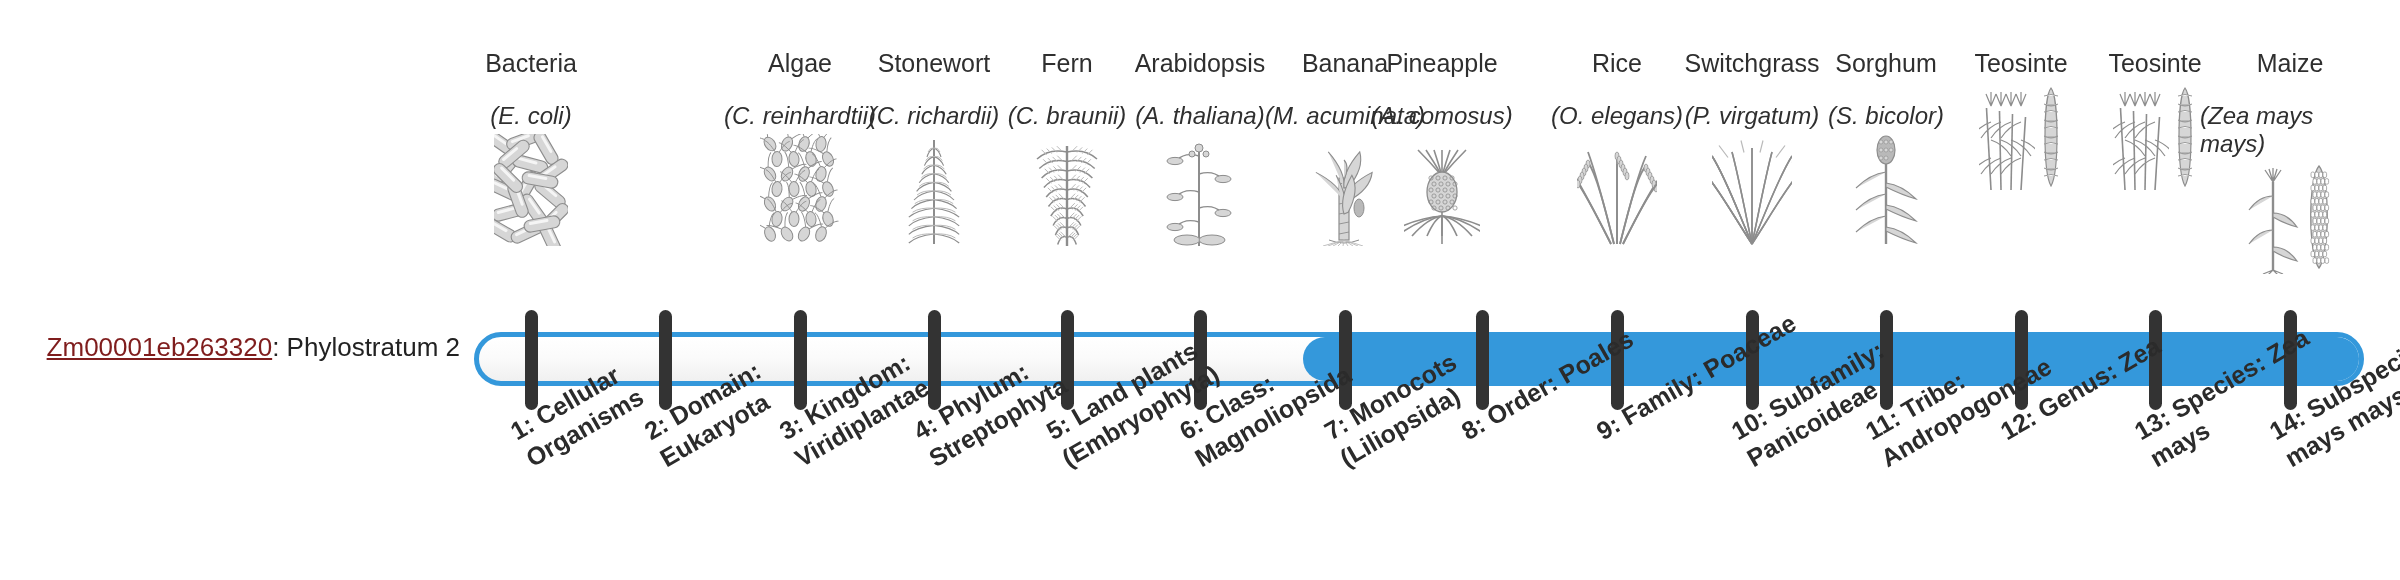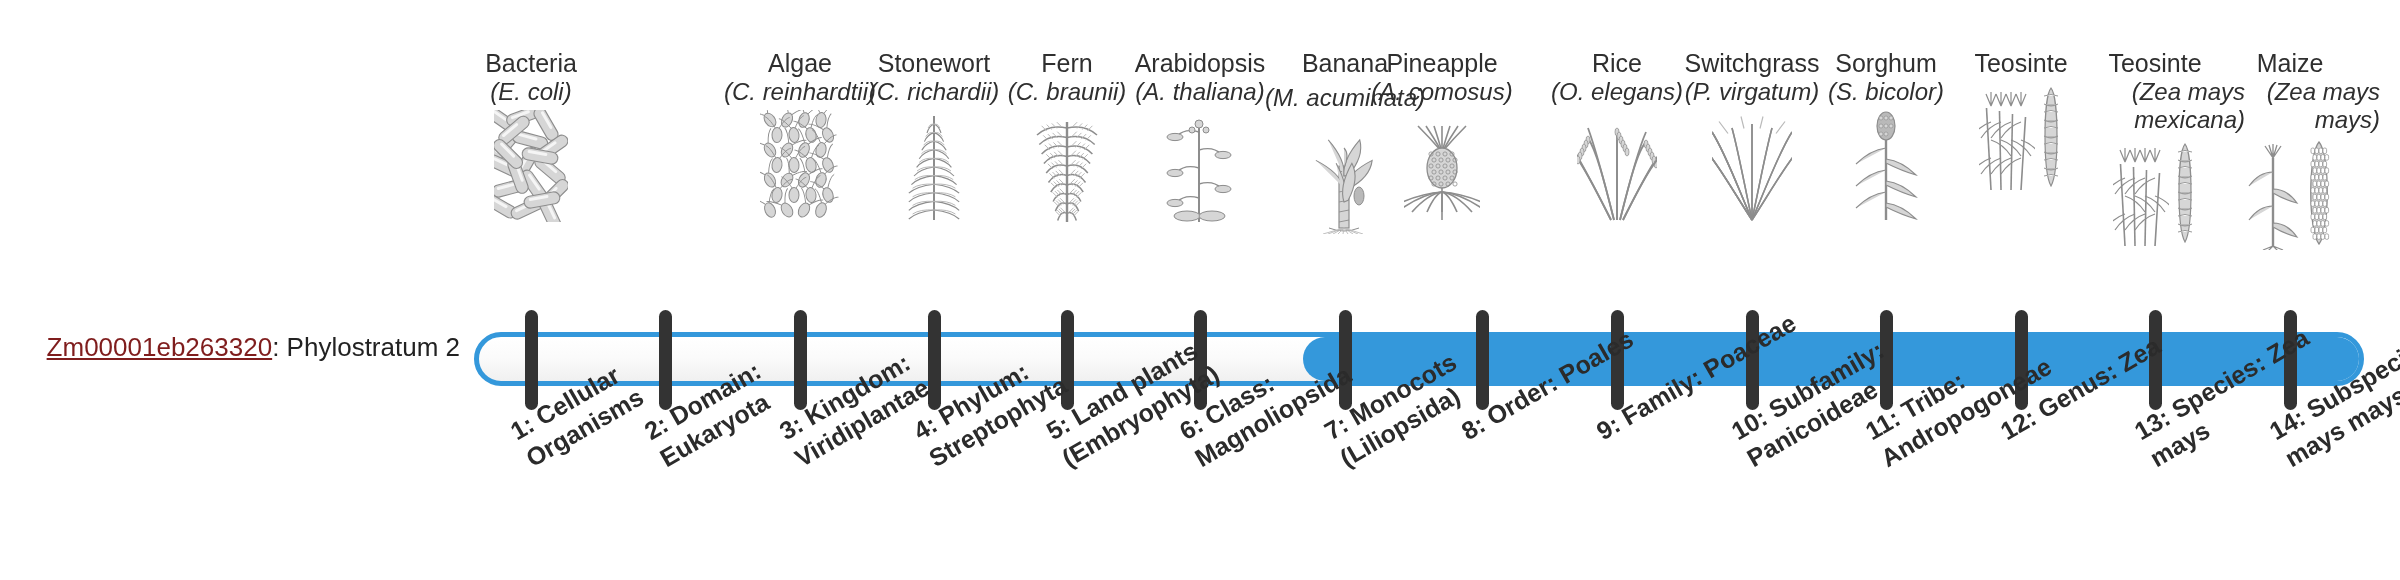--- a/index.html
+++ b/index.html
@@ -46,30 +46,30 @@
     top: 48px;
     width: 1900px;
     height: 260px;
   }
   .species-col {
     position: absolute;
     top: 0;
     display: flex;
     flex-direction: column;
     align-items: center;
-    text-align: right;
+    text-align: left;
   }
   .sp-common {
     font-size: 25px;
     line-height: 30px;
     color: #2f2f2f;
     white-space: nowrap;
   }
   .sp-sci {
-    margin-top: 0;
+    margin-top: 24px;
     font-size: 24px;
     line-height: 28px;
     font-style: italic;
     color: #2f2f2f;
   }
   .sp-art {
     margin-top: 6px;
     height: 110px;
     display: flex;
     align-items: flex-end;
@@ -555,21 +555,21 @@
             <path d="M35.257 105.1 l-5 -5" stroke="#b9b9b9" stroke-width="1"></path>
             <path d="M33.676 106.3 l-5 -5" stroke="#b9b9b9" stroke-width="1"></path>
             <path d="M40 103.5 Q45.58 99.5 49.3 110.5" fill="none" stroke="#8d8d8d" stroke-width="1.5"></path>
             <path d="M41.581 102.7 l5 -5" stroke="#b9b9b9" stroke-width="1"></path>
             <path d="M43.162 103.9 l5 -5" stroke="#b9b9b9" stroke-width="1"></path>
             <path d="M44.743 105.1 l5 -5" stroke="#b9b9b9" stroke-width="1"></path>
             <path d="M46.324 106.3 l5 -5" stroke="#b9b9b9" stroke-width="1"></path>
           </svg>
         </div>
       </div>
-      <div class="species-col" style="left: 789px; width: 180px; gap: 6px;">
+      <div class="species-col" style="left: 789px; width: 180px;">
         <div class="sp-common">Banana</div>
         <div class="sp-sci">(M. acuminata)</div>
         <div class="sp-art">
           <svg width="92" height="112" viewBox="0 0 92 112">
             <rect x="40" y="44" width="10" height="62" fill="#d6d6d6" stroke="#8d8d8d" stroke-width="1.2"></rect>
             <line x1="40" y1="50" x2="50" y2="48" stroke="#8d8d8d" stroke-width=".9"></line>
             <line x1="40" y1="60" x2="50" y2="58" stroke="#8d8d8d" stroke-width=".9"></line>
             <line x1="40" y1="70" x2="50" y2="68" stroke="#8d8d8d" stroke-width=".9"></line>
             <line x1="40" y1="80" x2="50" y2="78" stroke="#8d8d8d" stroke-width=".9"></line>
             <line x1="40" y1="90" x2="50" y2="88" stroke="#8d8d8d" stroke-width=".9"></line>
@@ -797,21 +797,20 @@
             <path d="M5 62 q7 -3 14 0" fill="#ffffff" stroke="#8d8d8d" stroke-width=".9"></path>
             <path d="M5 70 q7 4 14 0" fill="#b9b9b9" stroke="#8d8d8d" stroke-width=".9"></path>
             <path d="M5 78 q7 -3 14 0" fill="#ffffff" stroke="#8d8d8d" stroke-width=".9"></path>
             <path d="M5 86 q7 4 14 0" fill="#b9b9b9" stroke="#8d8d8d" stroke-width=".9"></path>
             <path d="M5 94 q7 -3 14 0" fill="#ffffff" stroke="#8d8d8d" stroke-width=".9"></path>
           </svg>
         </div>
       </div>
       <div class="species-col" style="left: 1599px; width: 180px;">
         <div class="sp-common">Teosinte</div>
-        <div class="sp-sci">(Zea mays mexicana)</div>
         <div class="sp-art">
           <svg width="56" height="112" viewBox="0 0 56 112">
         <line x1="12" y1="108" x2="7.5" y2="26" stroke="#8d8d8d" stroke-width="1.6"></line>
             <path d="M12 24 l-5 -12 M12 24 l0 -14 M12 24 l5 -12" stroke="#8d8d8d" stroke-width="1.2" fill="none"></path>
             <path d="M12 40 q-12 4 -20 16" fill="none" stroke="#8d8d8d" stroke-width="1.2"></path>
             <path d="M12 58 q12 4 20 16" fill="none" stroke="#8d8d8d" stroke-width="1.2"></path>
             <path d="M12 76 q-12 4 -20 16" fill="none" stroke="#8d8d8d" stroke-width="1.2"></path>
             <line x1="22" y1="108" x2="20.5" y2="29" stroke="#8d8d8d" stroke-width="1.6"></line>
             <path d="M22 24 l-5 -12 M22 24 l0 -14 M22 24 l5 -12" stroke="#8d8d8d" stroke-width="1.2" fill="none"></path>
             <path d="M22 40 q-12 4 -20 16" fill="none" stroke="#8d8d8d" stroke-width="1.2"></path>

